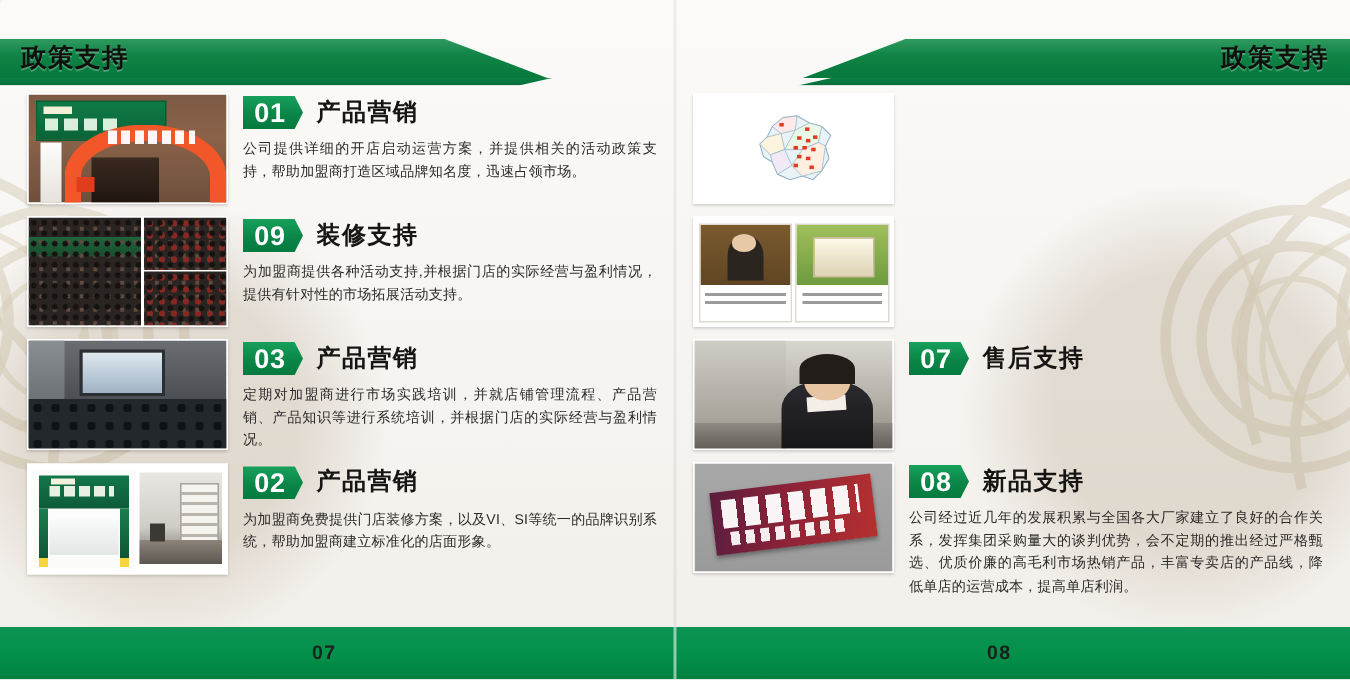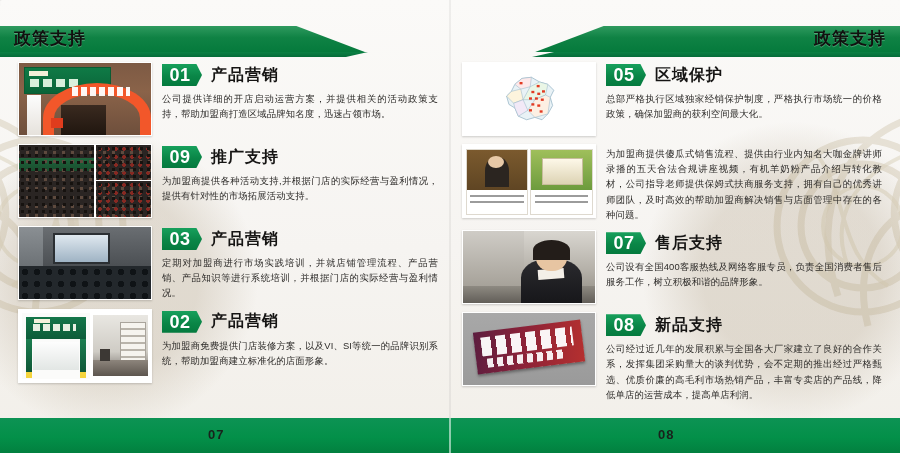--- a/index.html
+++ b/index.html
@@ -279,21 +279,21 @@
             </div>
           <div class="cr cr-c">
               <div class="cr-red"></div>
               <div class="cr-heads"></div>
             </div>
         </div>
       </div>
       <div class="item-body">
         <div class="item-head">
           <div class="badge">09</div>
-          <div class="item-title">推广支持</div>
+          <div class="item-title">装修支持</div>
         </div>
         <div class="item-desc">为加盟商提供各种活动支持,并根据门店的实际经营与盈利情况，提供有针对性的市场拓展活动支持。</div>
       </div>
     </div>
 
     <div class="item">
       <div class="thumb">
         <div class="ph">
           <div class="tr-bg"></div>
           <div class="tr-side"></div>
@@ -366,27 +366,20 @@
               <rect x="58" y="48" width="5" height="4"></rect>
                 <rect x="68" y="50" width="5" height="4"></rect>
               <rect x="52" y="58" width="5" height="4"></rect>
                 <rect x="62" y="60" width="5" height="4"></rect>
               <rect x="48" y="68" width="5" height="4"></rect>
                 <rect x="66" y="70" width="5" height="4"></rect>
             </g>
           </svg>
         </div>
       </div>
-      <div class="item-body">
-        <div class="item-head">
-          <div class="badge">05</div>
-          <div class="item-title">区域保护</div>
-        </div>
-        <div class="item-desc">总部严格执行区域独家经销保护制度，严格执行市场统一的价格政策，确保加盟商的获利空间最大化。</div>
-      </div>
     </div>
 
     <div class="item">
       <div class="thumb">
         <div class="ph" style="background:#fff">
           <div class="vb vb-a">
             <div class="vb-top">
                 <div class="vb-person"></div>
                 <div class="vb-face"></div>
               </div>
@@ -398,42 +391,40 @@
             <div class="vb-top">
                 <div class="vb-prod"></div>
               </div>
             <div class="vb-cap">
                 <div class="vb-caplines"></div>
               </div>
           </div>
         </div>
       </div>
       <div class="item-body">
-        <div class="item-desc">为加盟商提供傻瓜式销售流程、提供由行业内知名大咖金牌讲师录播的五天合法合规讲座视频，有机羊奶粉产品介绍与转化教材，公司指导老师提供保姆式扶商服务支持，拥有自己的优秀讲师团队，及时高效的帮助加盟商解决销售与店面管理中存在的各种问题。</div>
       </div>
     </div>
 
     <div class="item">
       <div class="thumb">
         <div class="ph">
           <div class="sa-bg"></div>
           <div class="sa-blur"></div>
           <div class="sa-desk"></div>
           <div class="sa-body"></div>
           <div class="sa-collar"></div>
           <div class="sa-head"></div>
           <div class="sa-hair"></div>
         </div>
       </div>
       <div class="item-body">
         <div class="item-head">
           <div class="badge">07</div>
           <div class="item-title">售后支持</div>
         </div>
-        <div class="item-desc">公司设有全国400客服热线及网络客服专员，负责全国消费者售后服务工作，树立积极和谐的品牌形象。</div>
       </div>
     </div>
 
     <div class="item">
       <div class="thumb">
         <div class="ph">
           <div class="na-bg"></div>
           <div class="na-band"></div>
           <div class="na-cn"></div>
           <div class="na-en"></div>

